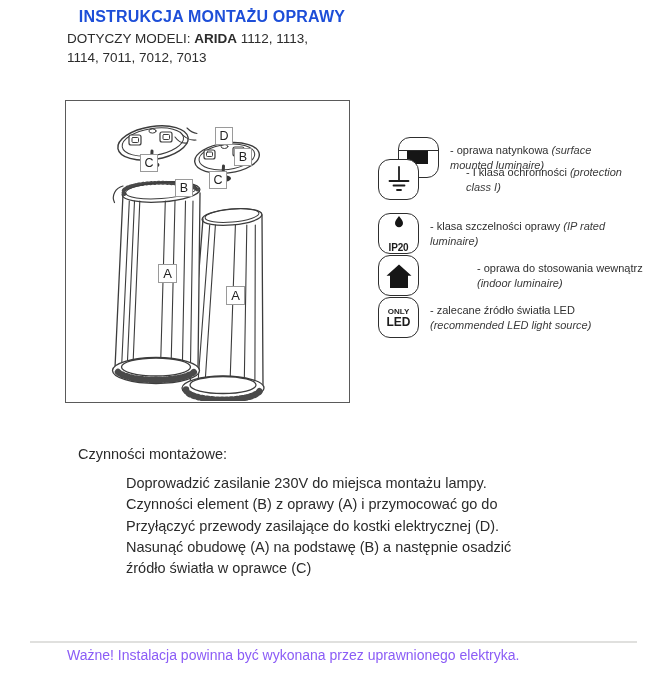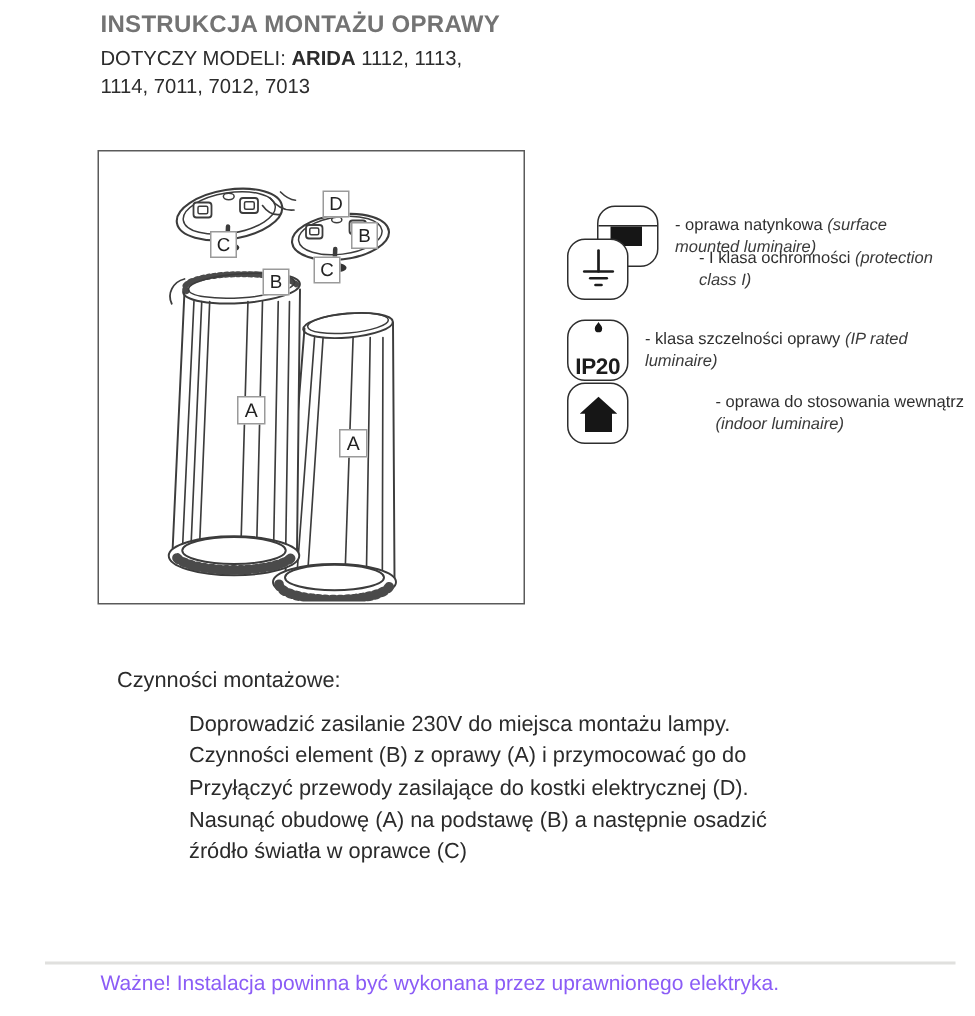--- a/index.html
+++ b/index.html
@@ -1,21 +1,21 @@
 <!DOCTYPE html>
 <html><head>
 <meta charset="utf-8">
 <style>
   html,body{margin:0;padding:0;background:#fff;}
   body{width:650px;height:677px;position:relative;overflow:hidden;
        font-family:"Liberation Sans","DejaVu Sans",sans-serif;color:#2f2f2f;}
 
   
   .header{position:absolute;left:67px;top:8px;width:290px;}
-  .title{font-size:16px;font-weight:bold;color:#737373;letter-spacing:.2px;margin:0;}
+  .title{font-size:16px;font-weight:bold;color:#1d4ed8;letter-spacing:.2px;margin:0;text-align:center;}
   .subtitle{font-size:13.5px;line-height:19px;margin:3px 0 0 0;width:272px;color:#2c2c2c;}
   .subtitle b{font-weight:bold;}
 
   
   .diagram-box{position:absolute;left:65px;top:100px;width:285px;height:303px;
                border:1.5px solid #5a5a5a;box-sizing:border-box;background:#fff;}
   .diagram-box svg{position:absolute;left:0;top:0;}
   .dlabel{position:absolute;width:18px;height:18px;background:#fff;border:1.5px solid #9a9a9a;
           box-sizing:border-box;font-size:12.5px;color:#222;display:flex;
           align-items:center;justify-content:center;line-height:1;}
@@ -26,21 +26,21 @@
   .legend-row{position:absolute;left:0;display:flex;align-items:center;}
   .licon{width:41px;height:41px;border:1.7px solid #2e2e2e;border-radius:12px;
          box-sizing:border-box;background:#fff;position:relative;flex:0 0 41px;
          display:flex;flex-direction:column;align-items:center;justify-content:center;}
   .ltext{margin-left:11px;width:178px;font-size:11px;line-height:14.5px;color:#2f2f2f;}
   .ltext .en{font-style:italic;color:#3a3a3a;}
   
   .surf-line{position:absolute;left:0;right:0;top:11.5px;height:1.6px;background:#2b2b2b;}
   .surf-block{position:absolute;left:8px;top:13.2px;width:21px;height:12.5px;background:#161616;}
   
-  .ip-label{font-size:15px;font-weight:bold;letter-spacing:-0.2px;color:#1c1c1c;margin-top:14px;}
+  .ip-label{font-size:10px;font-weight:bold;letter-spacing:-0.2px;color:#1c1c1c;margin-top:14px;}
   
   .only-label{font-size:8px;font-weight:bold;color:#1c1c1c;line-height:9px;}
   .led-label{font-size:12px;font-weight:bold;color:#1c1c1c;line-height:13px;}
 
   
   .steps-heading{position:absolute;left:78px;top:446px;font-size:14.5px;color:#2b2b2b;}
   .steps-body{position:absolute;left:78px;top:473px;font-size:14.5px;line-height:21.3px;color:#2b2b2b;}
   .steps-body .step-line{white-space:pre;margin-left:48px;}
 
   
@@ -173,20 +173,27 @@
 
   <div class="legend-row" style="top:122px;gap:47px;">
     <div class="licon">
       <svg width="38" height="38" viewBox="0 0 38 38">
         <path d="M19,7.5 L31.5,18.8 L28,18.8 L28,31 L10,31 L10,18.8 L6.5,18.8 Z" fill="#161616"></path>
       </svg>
     </div>
     <div class="ltext"><span class="pl">- oprawa do stosowania wewnątrz</span> <span class="en">(indoor luminaire)</span></div>
   </div>
 
+  <div class="legend-row" style="top:164px;">
+    <div class="licon">
+      <span class="only-label">ONLY</span>
+      <span class="led-label">LED</span>
+    </div>
+    <div class="ltext"><span class="pl">- zalecane źródło światła LED</span> <span class="en">(recommended LED light source)</span></div>
+  </div>
 
 </div>
 
 <div class="steps-heading">Czynności montażowe:</div>
 <div class="steps-body">
   <div class="step-line">Doprowadzić zasilanie 230V do miejsca montażu lampy.</div>
   <div class="step-line">Czynności element (B) z oprawy (A) i przymocować go do</div>
   <div class="step-line">Przyłączyć przewody zasilające do kostki elektrycznej (D).</div>
   <div class="step-line">Nasunąć obudowę (A) na podstawę (B) a następnie osadzić</div>
   <div class="step-line">źródło światła w oprawce (C)</div>

